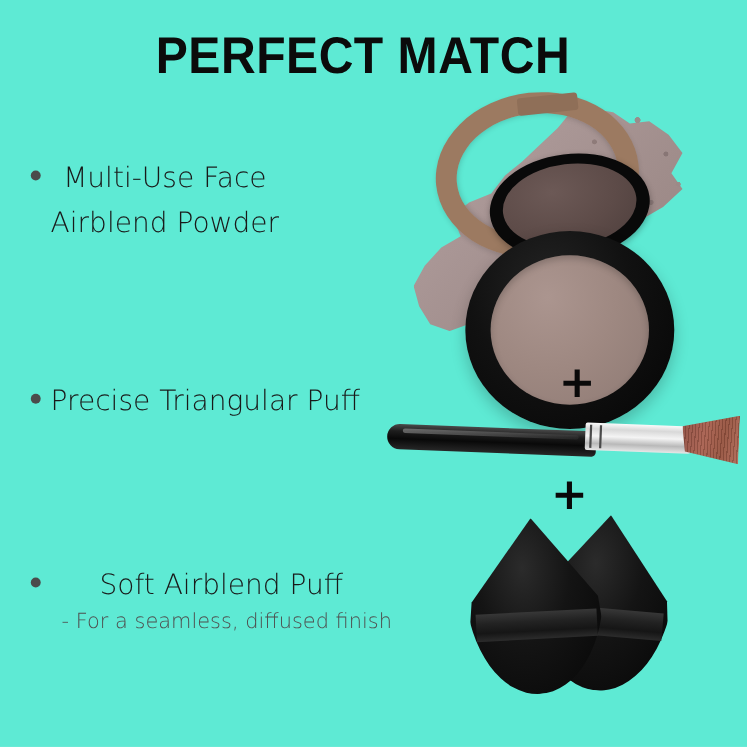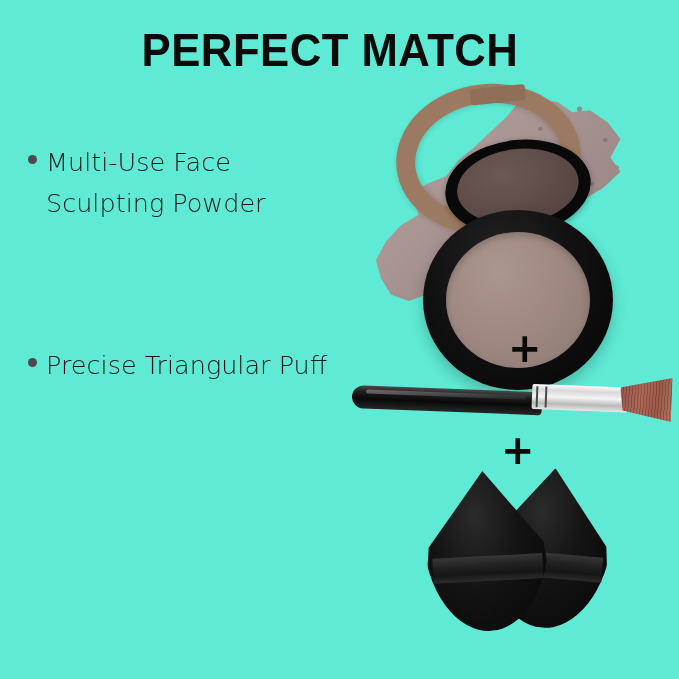--- a/index.html
+++ b/index.html
@@ -21,21 +21,21 @@
     font-weight:bold;
     font-size:47px;
     letter-spacing:0.5px;
     color:#0b0b0b;
     transform:scaleX(0.93);
     transform-origin:50% 50%;
     white-space:nowrap;
   }
 
   
-  .feat{position:absolute;left:28px;}
+  .feat{position:absolute;left:28px;text-align:center;}
   .feat .dot{
     position:absolute;left:0;top:13px;
     width:9px;height:9px;border-radius:50%;
     background:#4b4b4b;
   }
   .feat .headline{
     margin:0 0 0 18px;
     font-family:"DejaVu Sans","Liberation Sans",sans-serif;
     font-weight:300;
     font-size:25.5px;
@@ -226,28 +226,33 @@
 </head>
 <body>
 
 <div id="canvas">
 
   <div class="title">PERFECT MATCH</div>
 
   <div class="feat" id="feat-powder">
     <span class="dot"></span>
     <div class="headline two-line">Multi-Use Face</div>
-    <div class="headline two-line">Sculpting Powder</div>
+    <div class="headline two-line">Airblend Powder</div>
   </div>
 
   <div class="feat" id="feat-brush">
     <span class="dot"></span>
     <div class="headline">Precise Triangular Puff</div>
   </div>
 
+  <div class="feat" id="feat-puff">
+    <span class="dot"></span>
+    <div class="headline">Soft Airblend Puff</div>
+    <div class="sub">- For a seamless, diffused finish</div>
+  </div>
 
   <div id="compact">
     <div class="smear"></div>
     <div class="smear-grain"></div>
     <div class="lid-hinge"></div>
     <div class="lid-ring"></div>
     <div class="lid-reflection"></div>
     <div class="base">
       <div class="pan"></div>
     </div>

